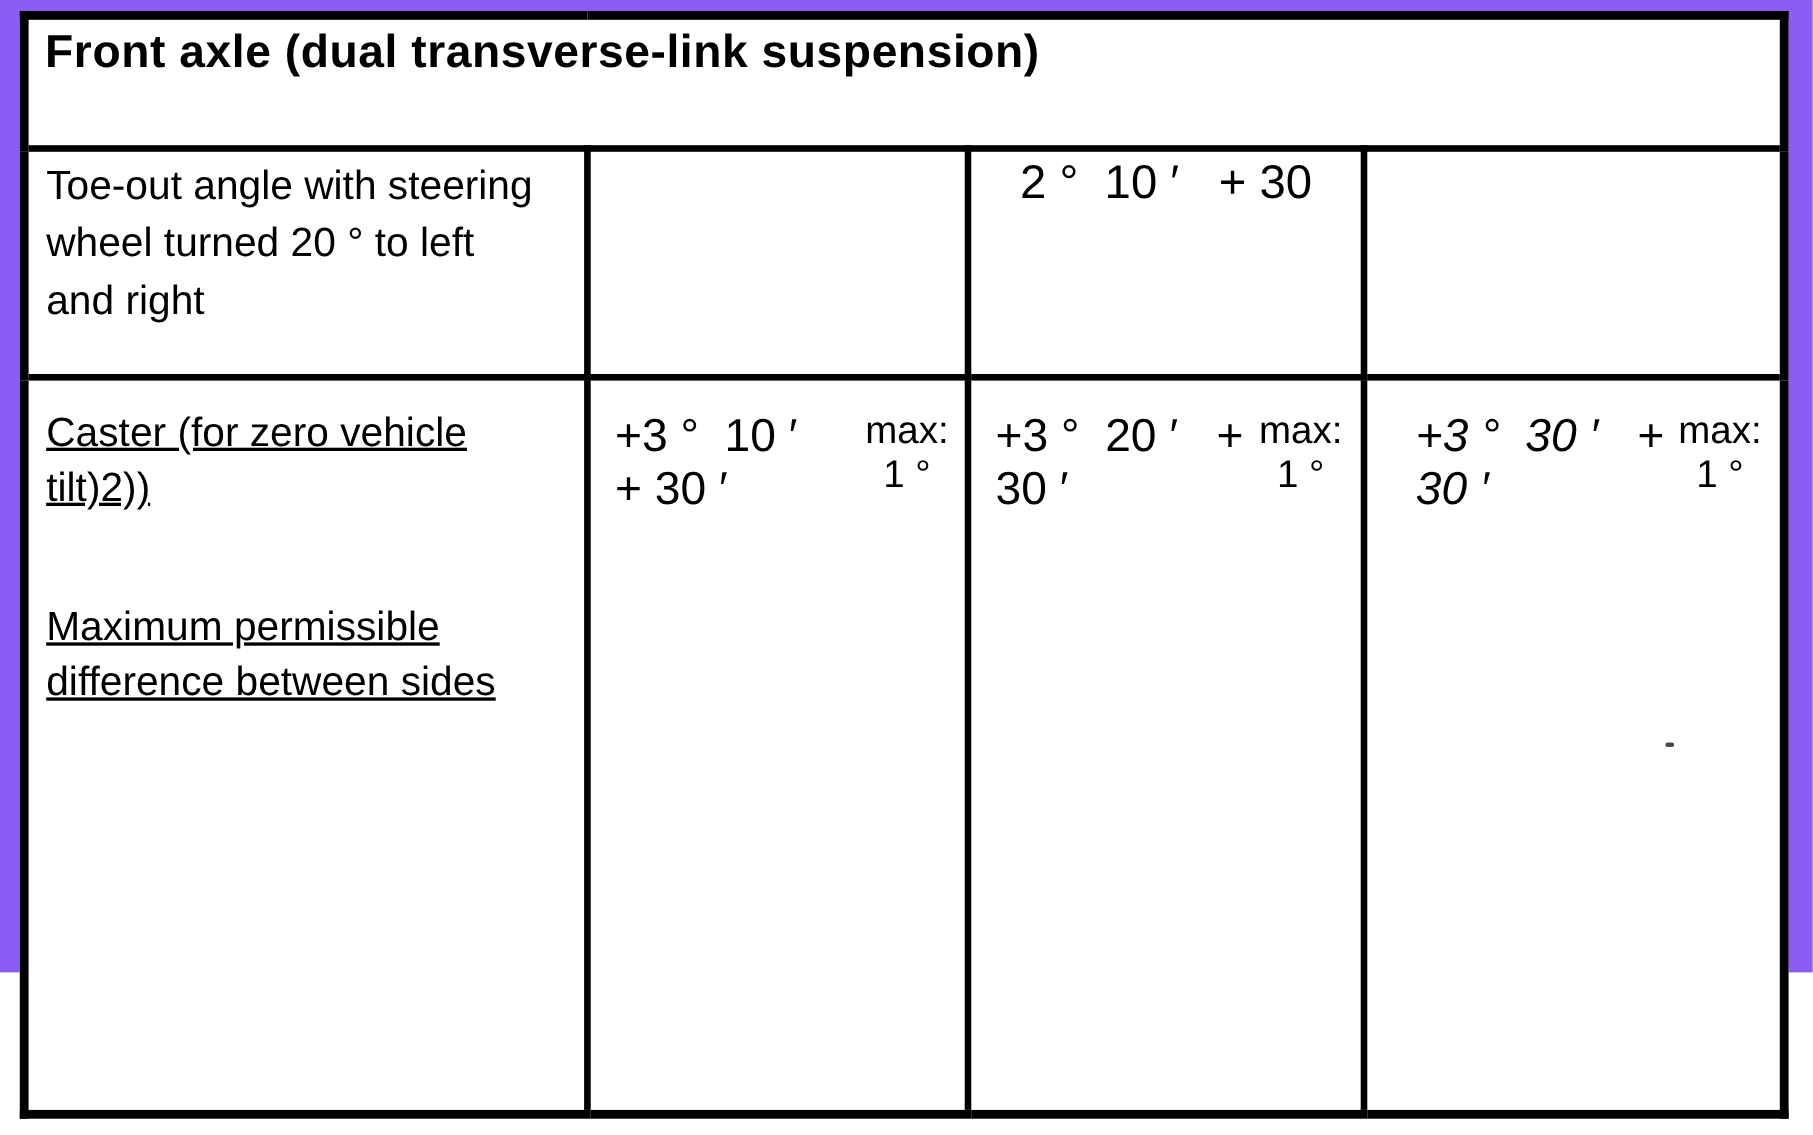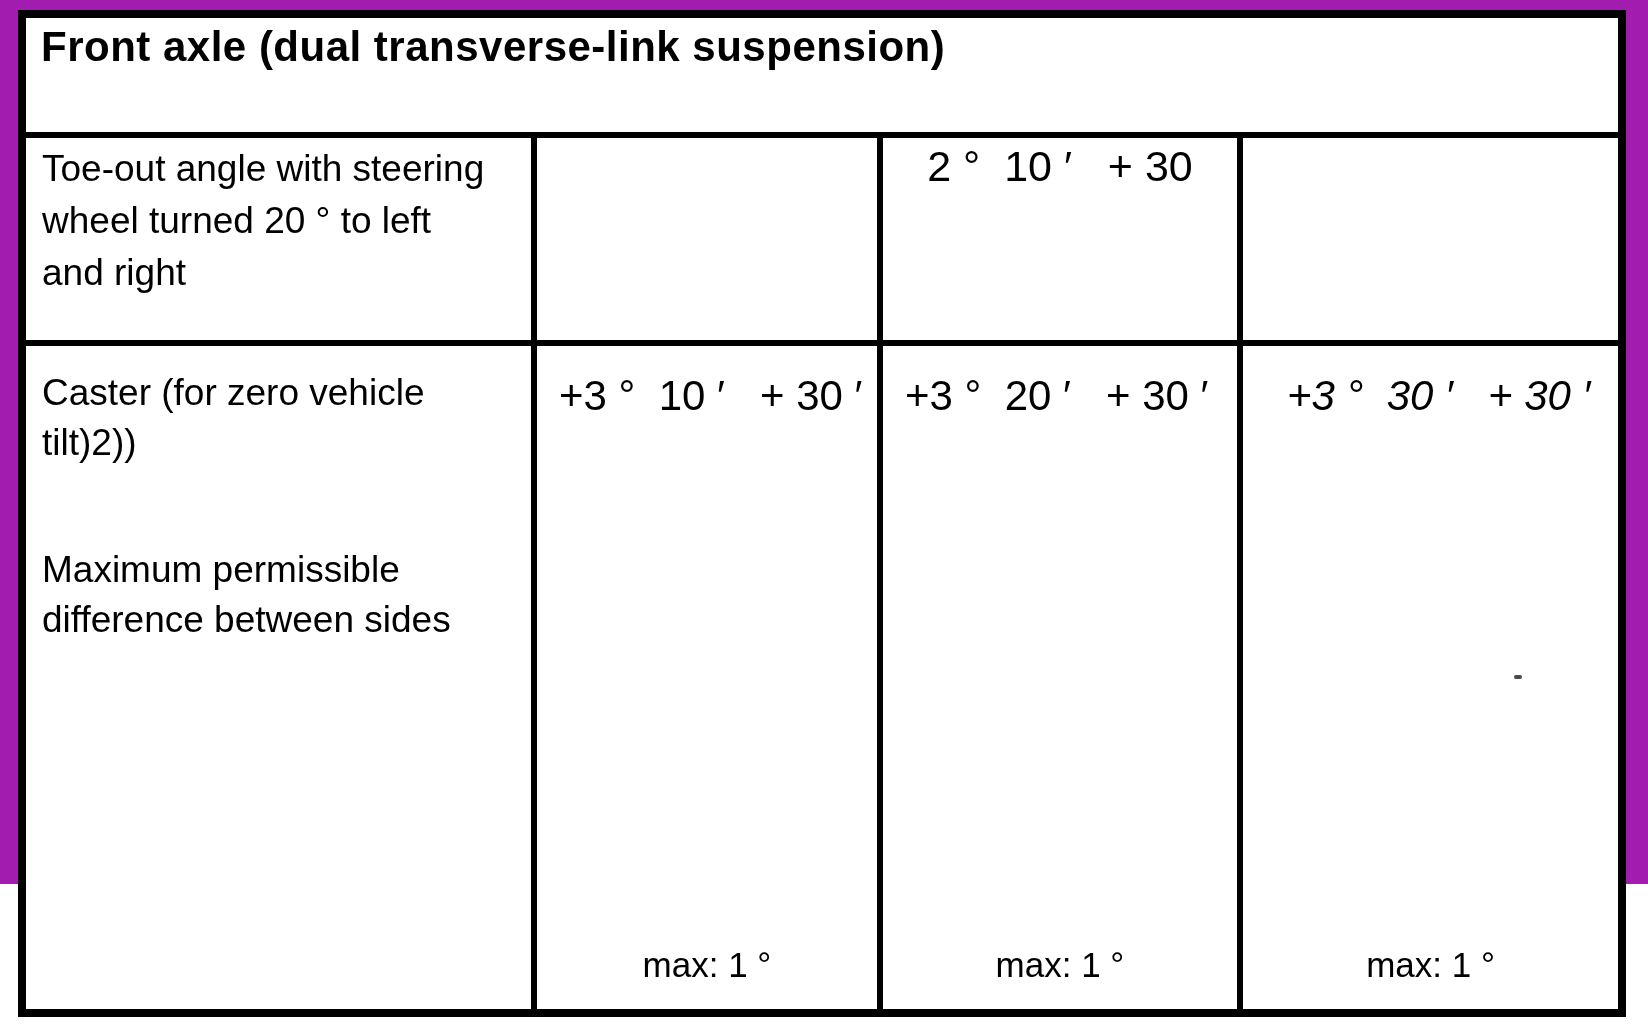--- a/index.html
+++ b/index.html
@@ -8,21 +8,21 @@
     height: 1032px;
     background: #ffffff;
     font-family: "Liberation Sans", "DejaVu Sans", sans-serif;
     color: #000000;
     overflow: hidden;
   }
   .page {
     position: relative;
     width: 1648px;
     height: 884px;
-    background: #a21caf;
+    background: #8b5cf6;
   }
   table.spec-table {
     position: absolute;
     left: 18px;
     top: 10px;
     width: 1600px;
     height: 1007px;
     border-collapse: collapse;
     table-layout: fixed;
     background: #ffffff;
@@ -62,29 +62,30 @@
   .toeout-val {
     font-size: 43px;
     text-align: center;
     padding-top: 4px;
     white-space: pre-wrap;
   }
   .caster-label-cell {
     font-size: 37px;
     line-height: 1.36;
     padding: 22px 40px 0 16px;
+    text-decoration: underline;
   }
   .caster-label-para2 { margin-top: 76px; }
   .caster-cell { padding: 0; }
   .caster-inner {
     display: flex;
-    flex-direction: column;
+    flex-direction: row;
     justify-content: space-between;
     height: 100%;
-    padding: 26px 6px 24px 6px;
+    padding: 26px 6px 8px 6px;
   }
   .caster-value {
     font-size: 42px;
     text-align: left;
     padding-left: 16px;
     white-space: pre-wrap;
   }
   .caster-value.pad-more { padding-left: 38px; font-style: italic; }
   .caster-max {
     font-size: 35px;

